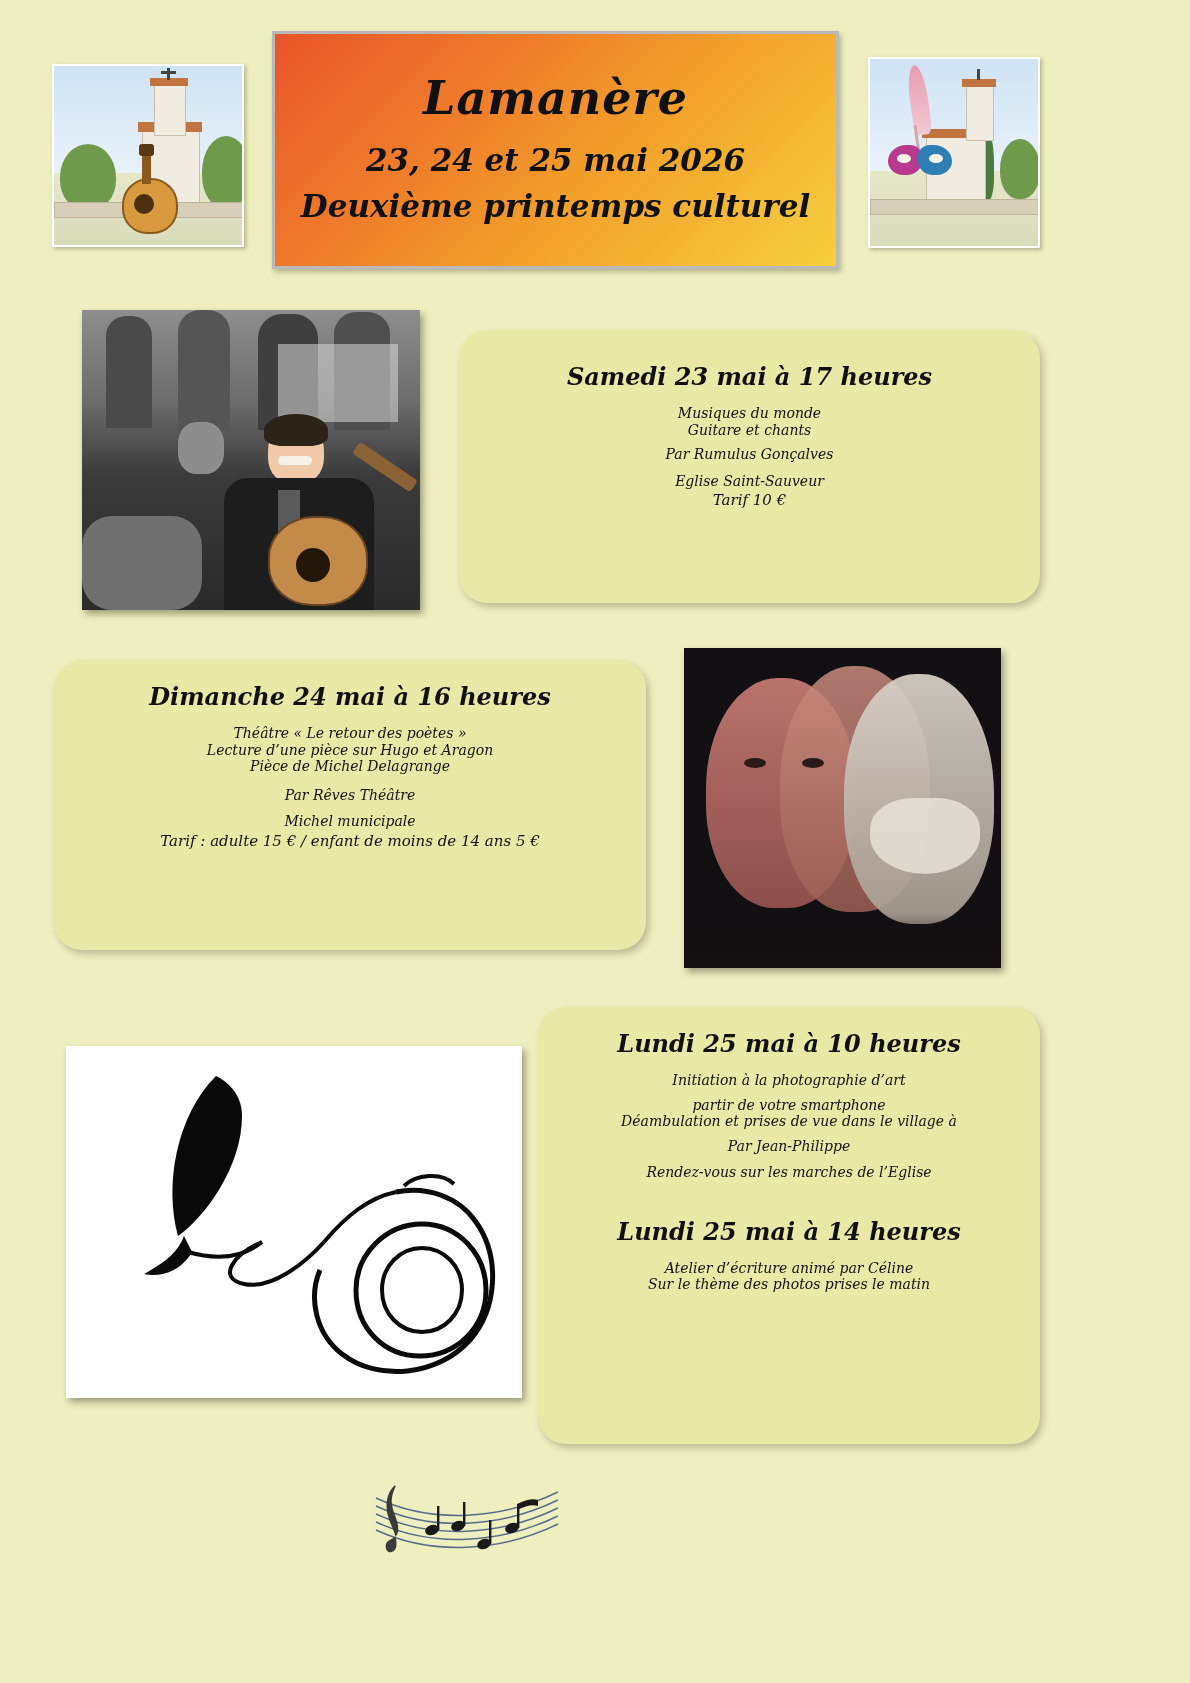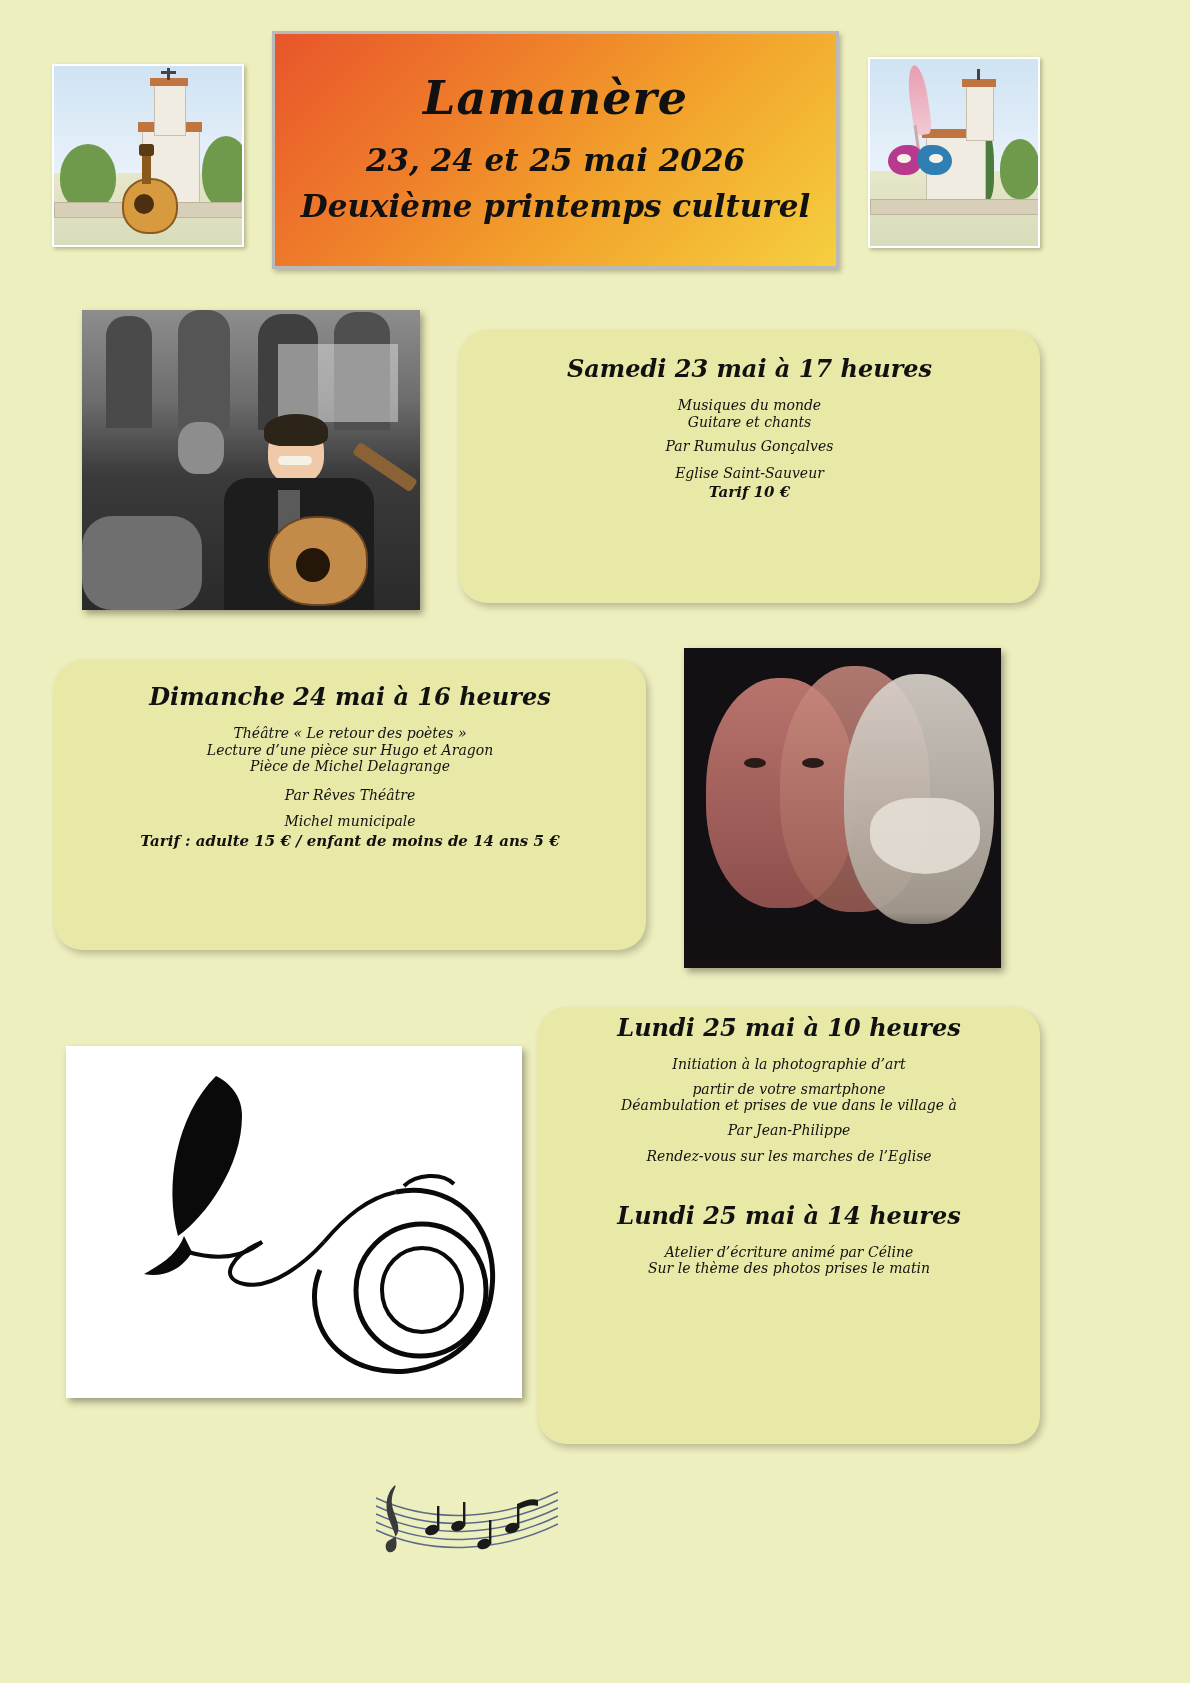--- a/index.html
+++ b/index.html
@@ -87,23 +87,23 @@
 
   
   .card {
     position: absolute;
     background: #e8e9a6;
     border-radius: 28px;
     box-shadow: 3px 4px 7px rgba(0,0,0,0.22);
     text-align: center;
     box-sizing: border-box;
   }
-  .card-sat { left: 459px; top: 330px; width: 581px; height: 273px; padding-top: 18px; }
+  .card-sat { left: 459px; top: 330px; width: 581px; height: 273px; padding-top: 26px; }
   .card-sun { left: 54px; top: 660px; width: 592px; height: 290px; padding-top: 16px; }
-  .card-mon { left: 538px; top: 1007px; width: 502px; height: 437px; }
+  .card-mon { left: 538px; top: 1007px; width: 502px; height: 437px; padding-top: 16px; }
 
   .card-heading {
     font-family: "DejaVu Serif", serif;
     font-style: italic;
     font-weight: bold;
     font-size: 24px;
     color: #111;
     margin: 6px 0 14px 0;
   }
   .card-line {
@@ -113,21 +113,20 @@
     color: #111;
     line-height: 1.18;
     margin: 2px 0;
   }
   .card-line.tight { margin: 0; }
   .card-price {
     font-family: "DejaVu Serif", serif;
     font-style: italic;
     font-size: 15px;
     color: #111;
-    font-weight: bold;
   }
   .spacer-sm { height: 10px; }
   .spacer-xs { height: 6px; }
 
   
   .music {
     position: absolute;
     left: 372px;
     top: 1470px;
     width: 190px;

